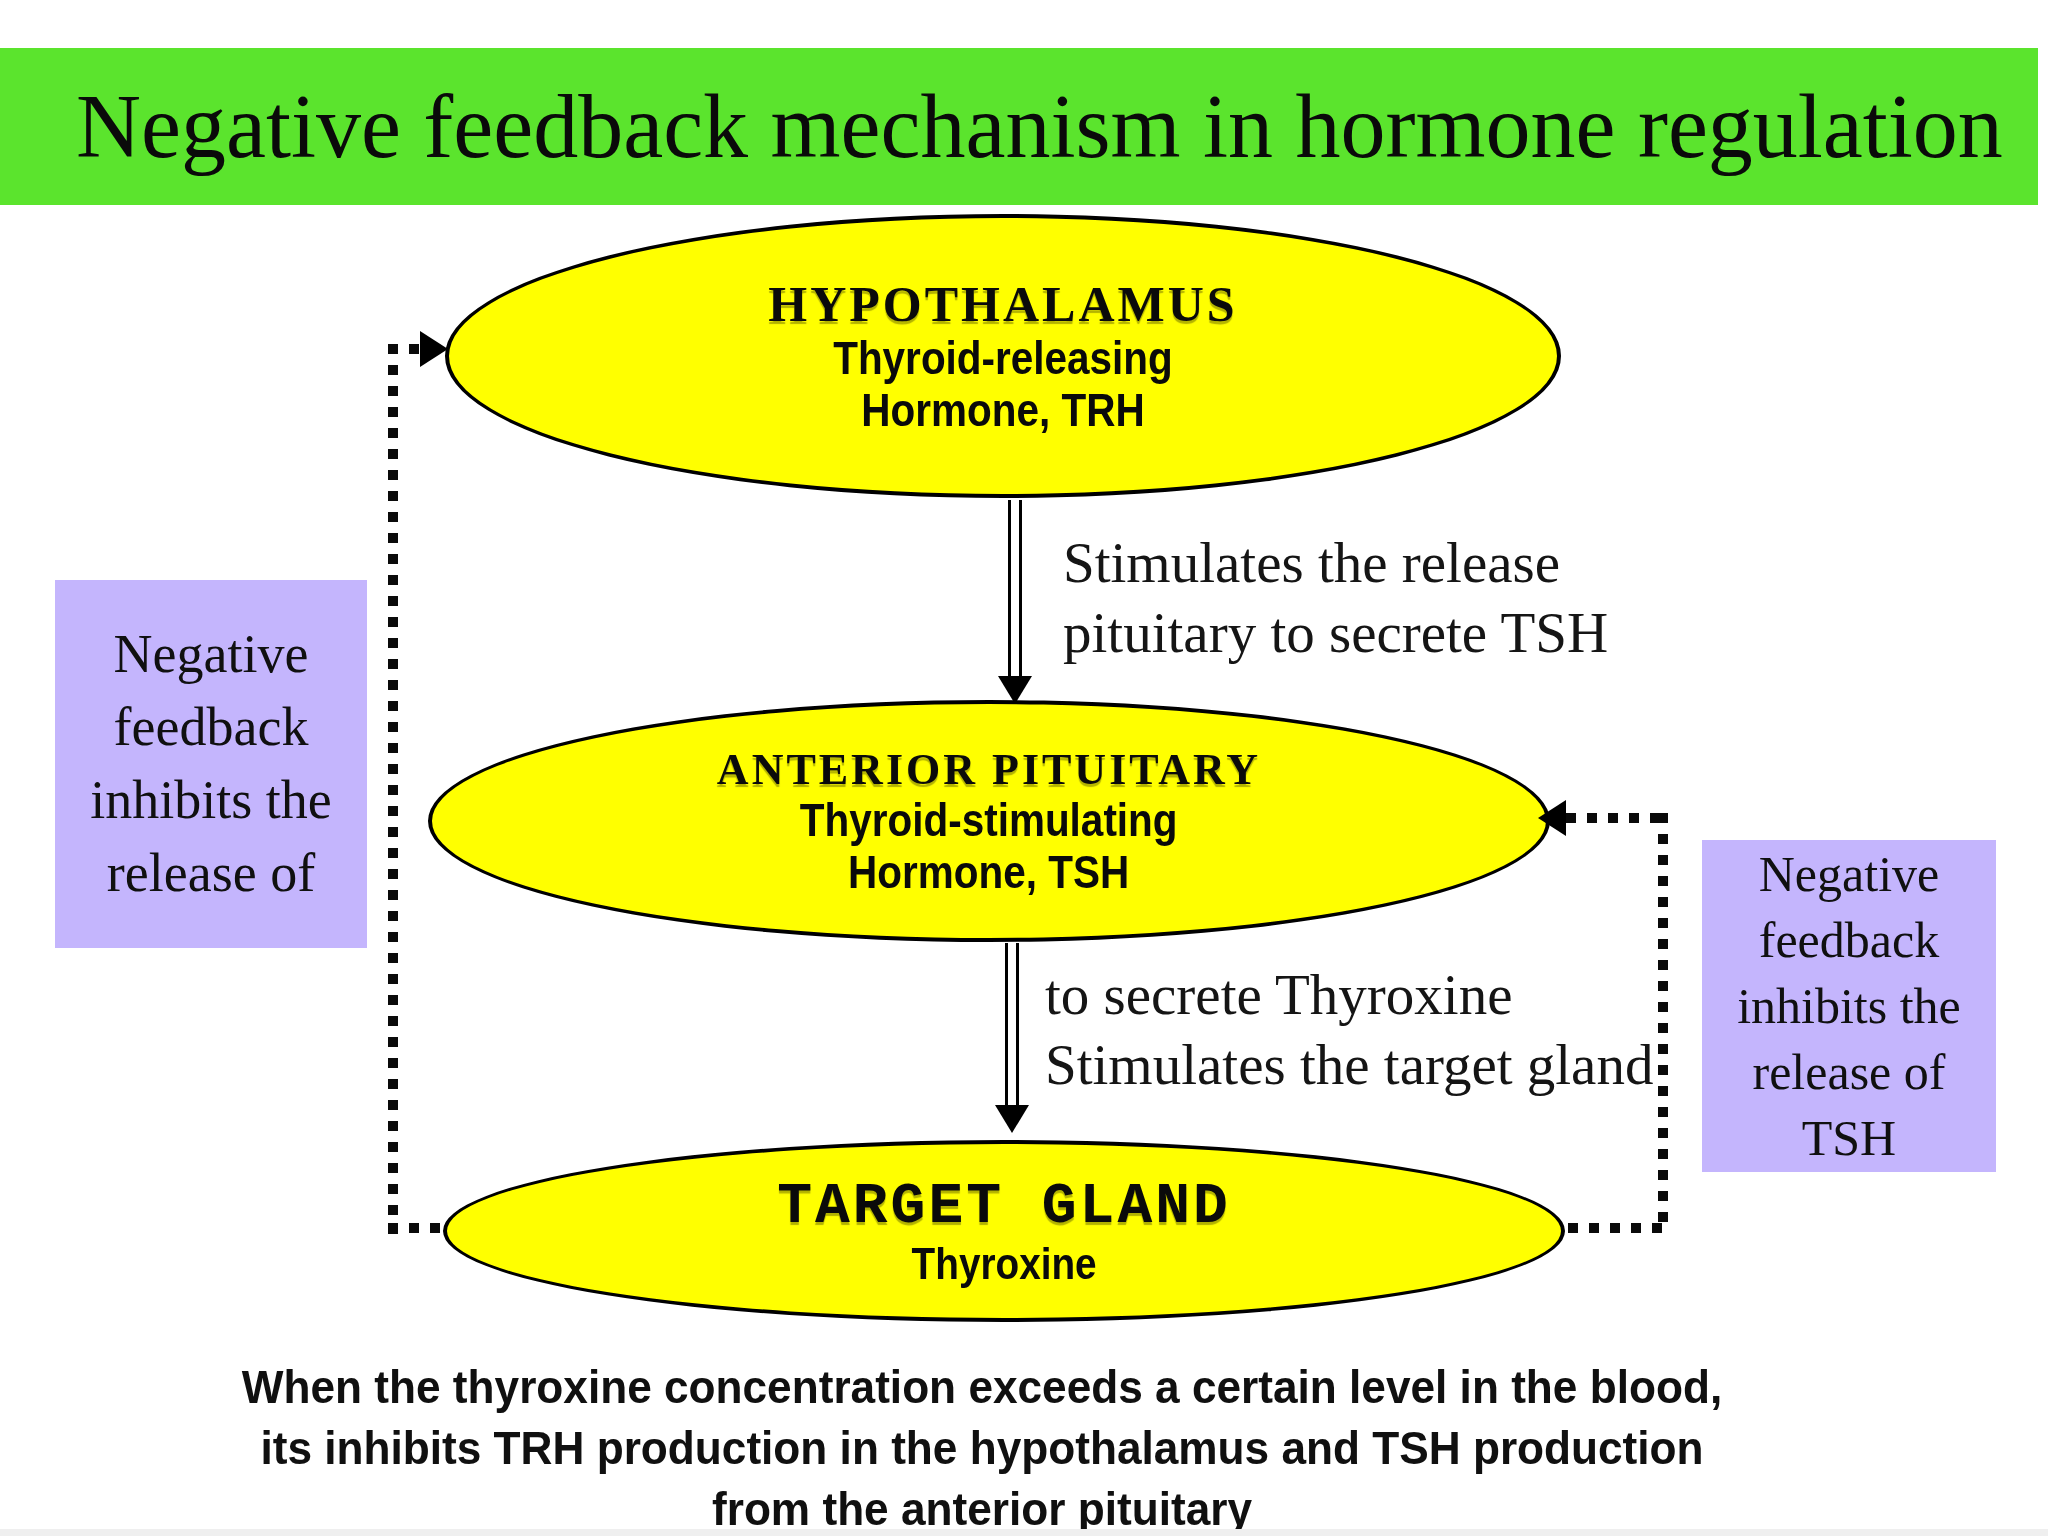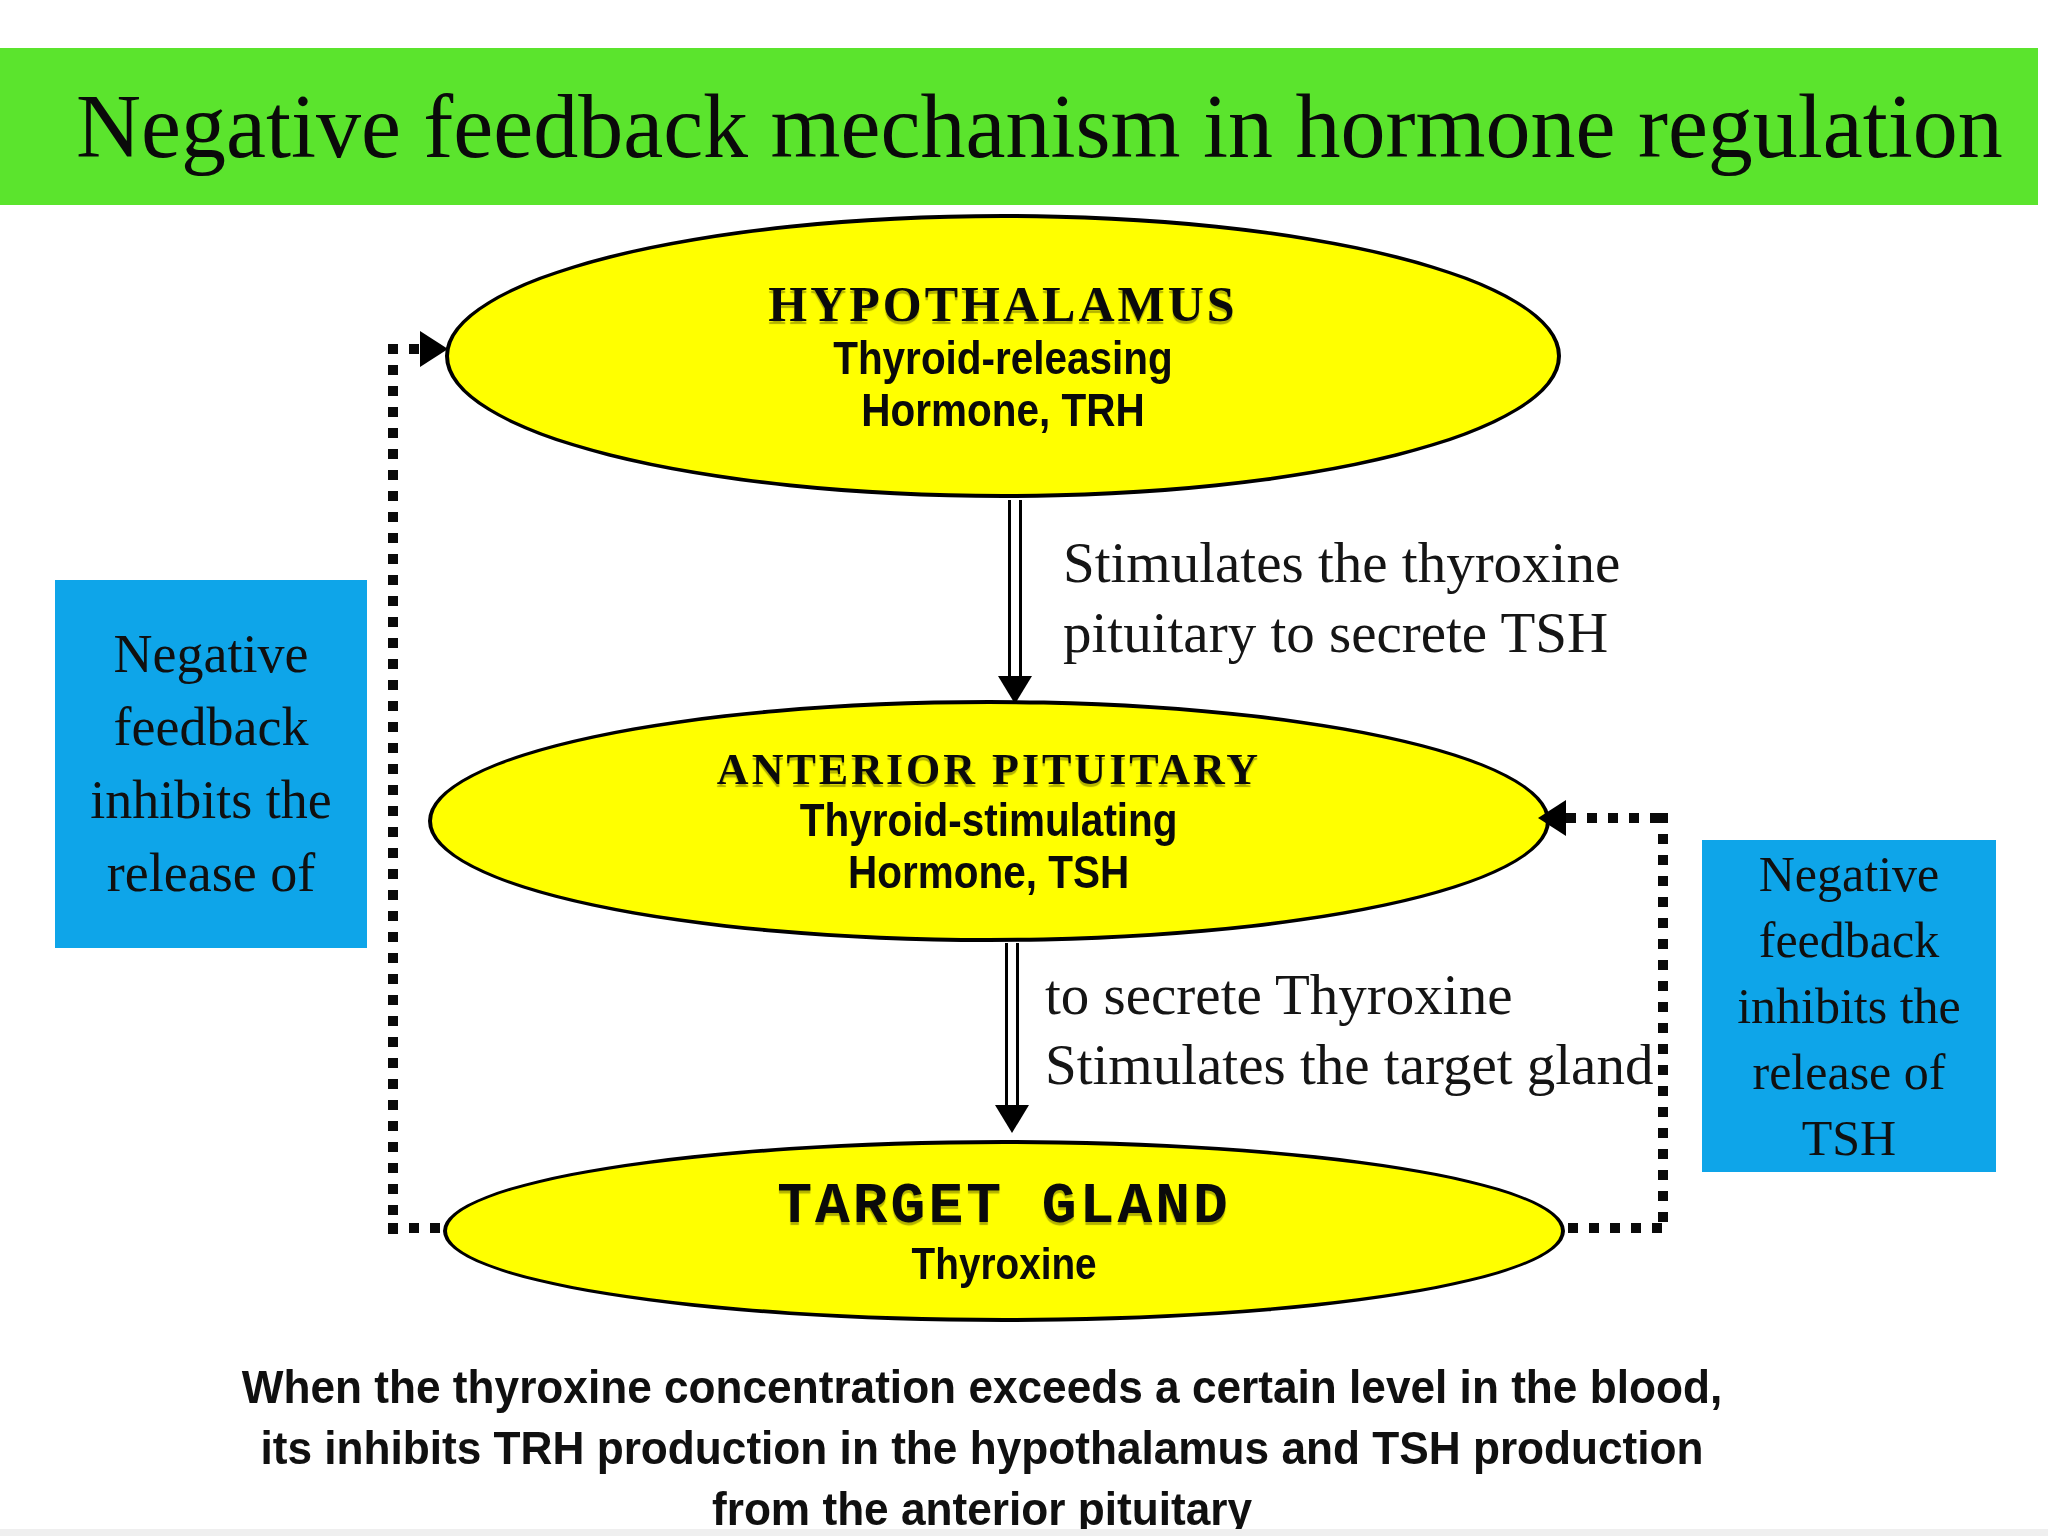--- a/index.html
+++ b/index.html
@@ -45,21 +45,21 @@
   #arrow2-shaft{left:1005px;top:943px;height:162px;}
   .head-down{position:absolute;width:0;height:0;border-left:17px solid transparent;border-right:17px solid transparent;border-top:28px solid #000;}
   #arrow1-head{left:998px;top:676px;}
   #arrow2-head{left:995px;top:1105px;}
   
   .arrow-label{position:absolute;font-family:"Liberation Serif",serif;font-size:57px;line-height:1.23;color:#151515;}
   #arrow1-label{left:1063px;top:528px;}
   #arrow2-label{left:1045px;top:960px;}
   
   .fb-box{
-    position:absolute;background:#0ea5e9;display:flex;flex-direction:column;justify-content:center;
+    position:absolute;background:#c4b5fd;display:flex;flex-direction:column;justify-content:center;
     text-align:center;font-family:"Liberation Serif",serif;color:#101010;
   }
   #fb-box-left{left:55px;top:580px;width:312px;height:368px;font-size:54px;line-height:73px;}
   #fb-box-right{left:1702px;top:840px;width:294px;height:332px;font-size:50px;line-height:66px;}
   
   .vdots{position:absolute;width:10px;background-image:repeating-linear-gradient(to bottom,#0a0a0a 0 10px,transparent 10px 21px);}
   .hdots{position:absolute;height:10px;background-image:repeating-linear-gradient(to right,#0a0a0a 0 10px,transparent 10px 21px);}
   #fb-left-vline{left:388px;top:344px;height:890px;}
   #fb-left-htop{left:388px;top:344px;width:34px;}
   #fb-left-hbottom{left:388px;top:1223px;width:58px;}
@@ -91,21 +91,21 @@
     <div class="node-heading">HYPOTHALAMUS</div>
     <div class="node-sub">
       <div>Thyroid-releasing</div>
       <div>Hormone, TRH</div>
     </div>
   </div>
 
   <div class="dbl-shaft" id="arrow1-shaft"></div>
   <div class="head-down" id="arrow1-head"></div>
   <div class="arrow-label" id="arrow1-label">
-    <div>Stimulates the thyroxine</div>
+    <div>Stimulates the release</div>
     <div>pituitary to secrete TSH</div>
   </div>
 
   <div class="node" id="node-anterior">
     <div class="node-heading">ANTERIOR PITUITARY</div>
     <div class="node-sub">
       <div>Thyroid-stimulating</div>
       <div>Hormone, TSH</div>
     </div>
   </div>

